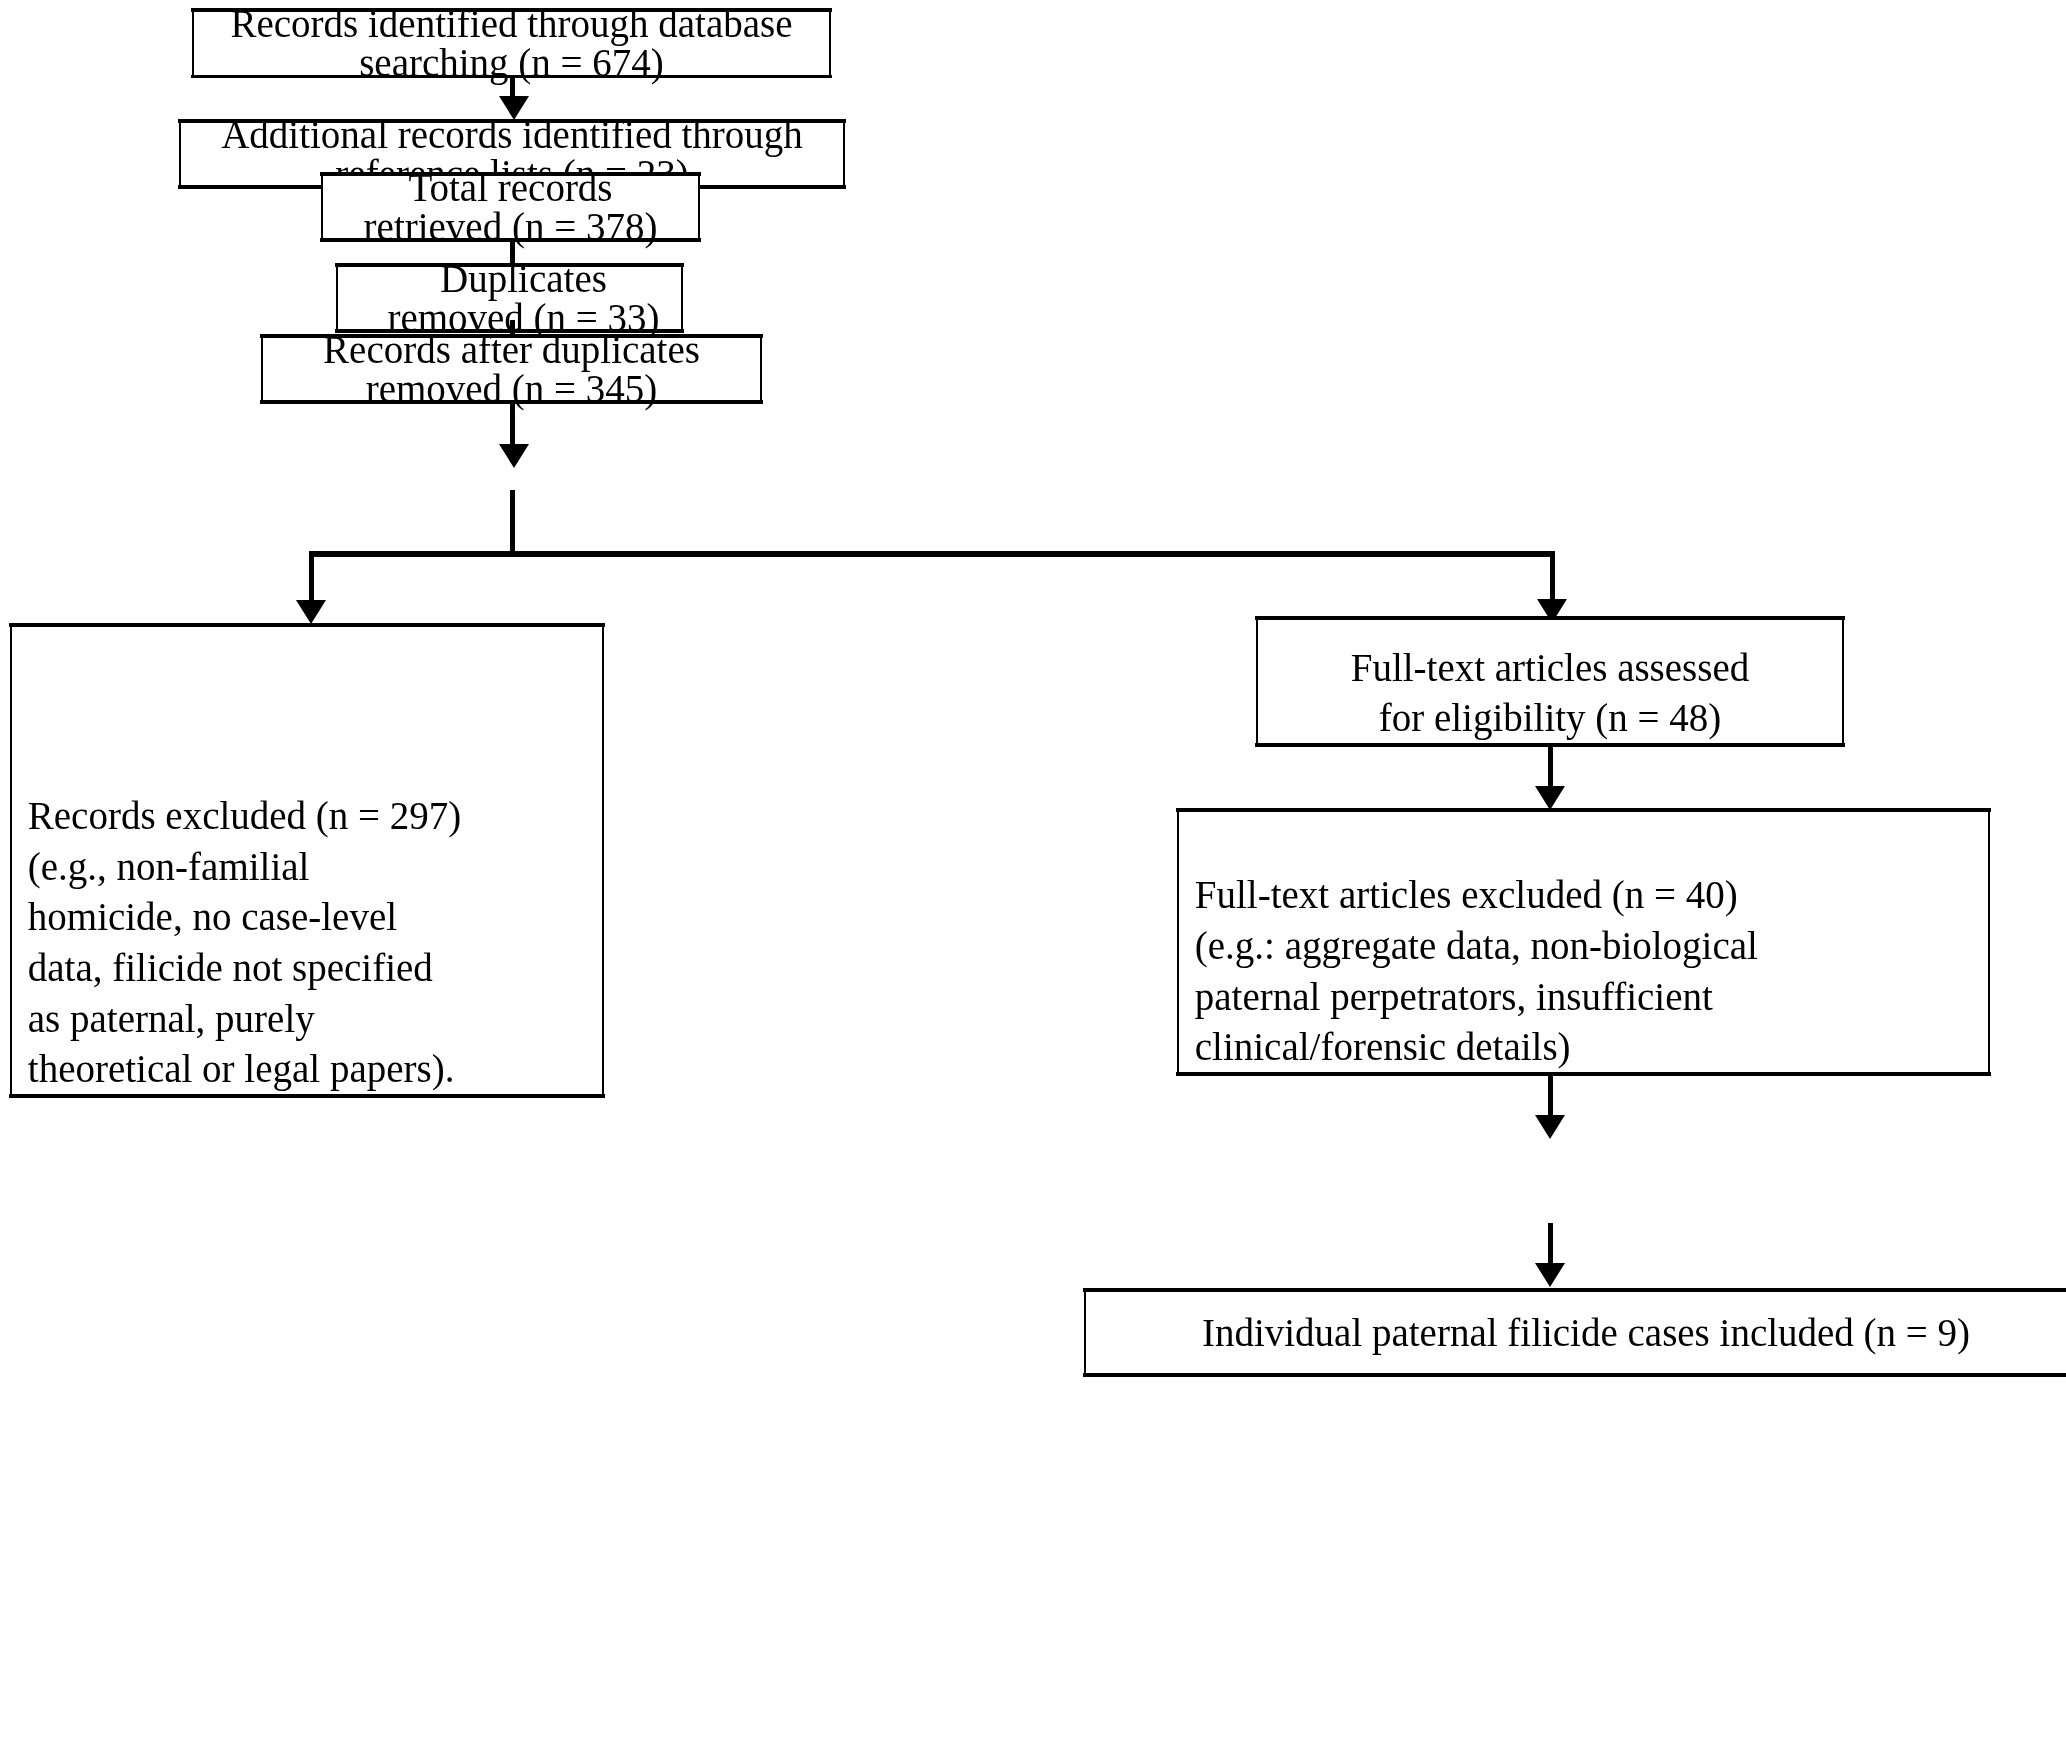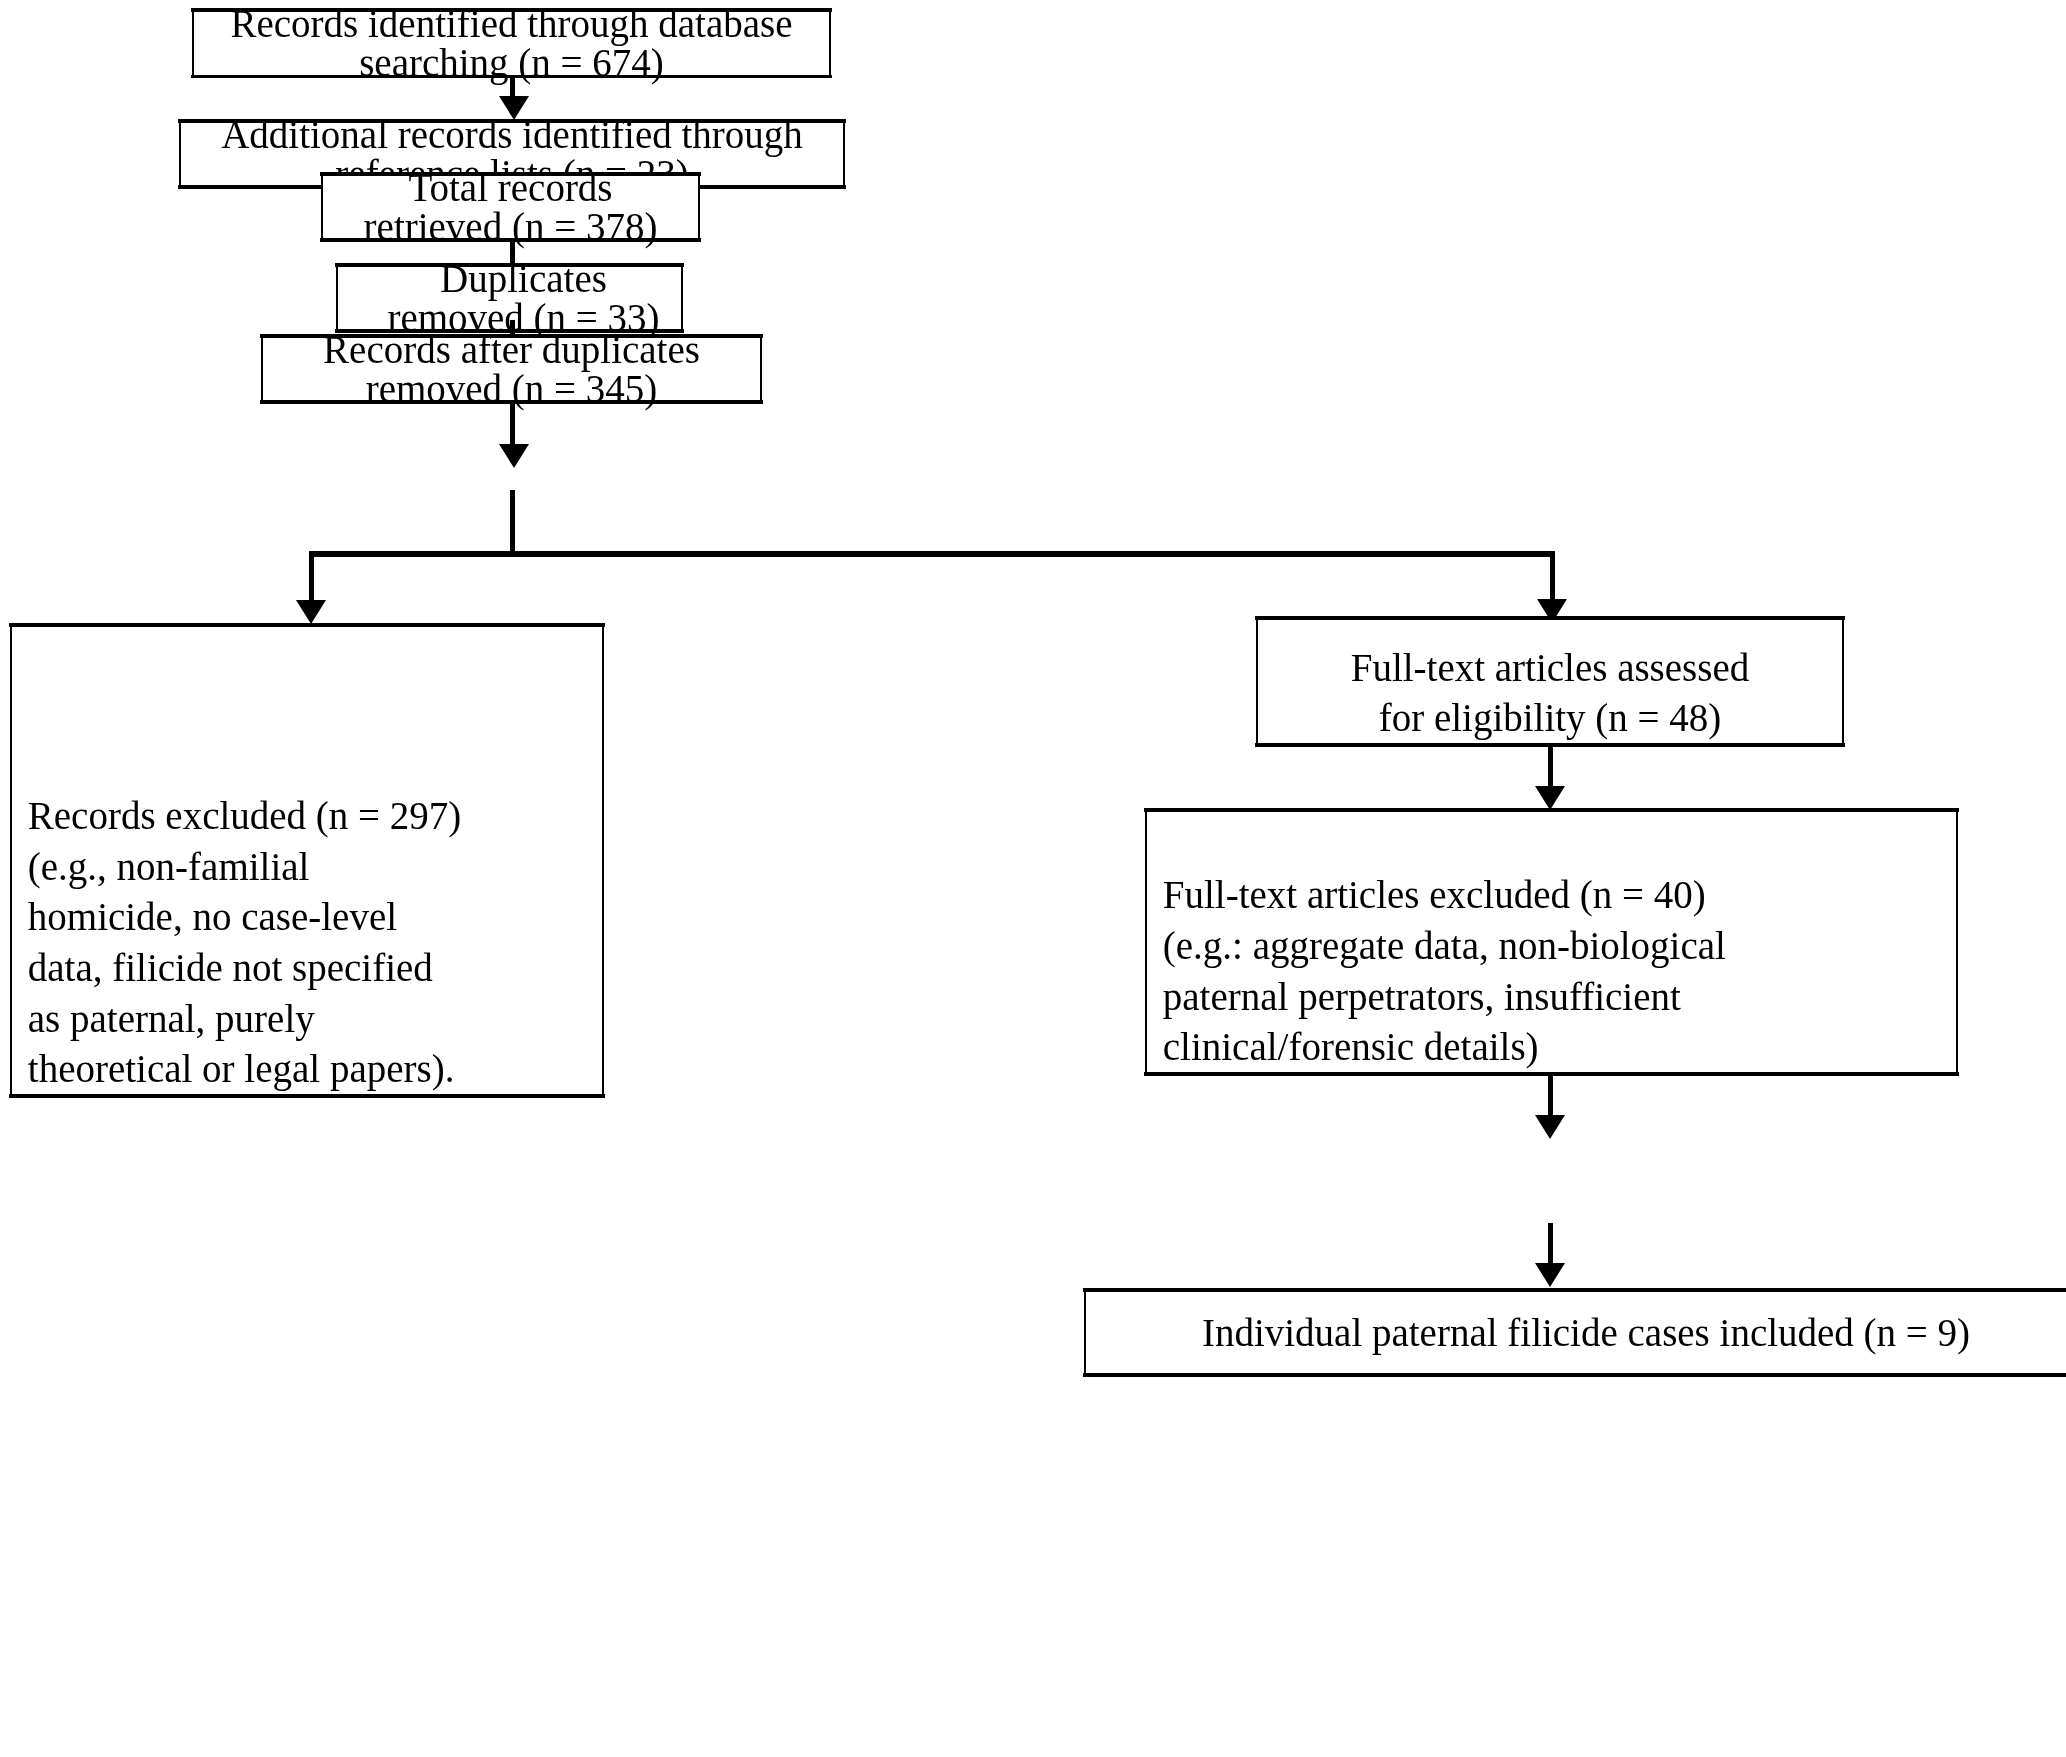--- a/index.html
+++ b/index.html
@@ -117,21 +117,21 @@
   </div>
 
   <div class="node center multi" style="left:1256px;top:617px;width:588px;height:129px;">
     <span class="txt">Full-text articles assessed
 for eligibility (n = 48)</span>
   </div>
 
   <div class="vline" style="left:1548px;top:746px;height:44px;"></div>
   <div class="arrowhead" style="left:1535px;top:786px;"></div>
 
-  <div class="node left multi" style="left:1145px;top:809px;width:813px;height:266px;">
+  <div class="node left multi" style="left:1177px;top:809px;width:813px;height:266px;">
     <span class="txt">Full-text articles excluded (n = 40)
 (e.g.:  aggregate data, non-biological
 paternal perpetrators, insufficient
 clinical/forensic details)</span>
   </div>
 
   <div class="vline" style="left:1548px;top:1075px;height:44px;"></div>
   <div class="arrowhead" style="left:1535px;top:1115px;"></div>
 
 

